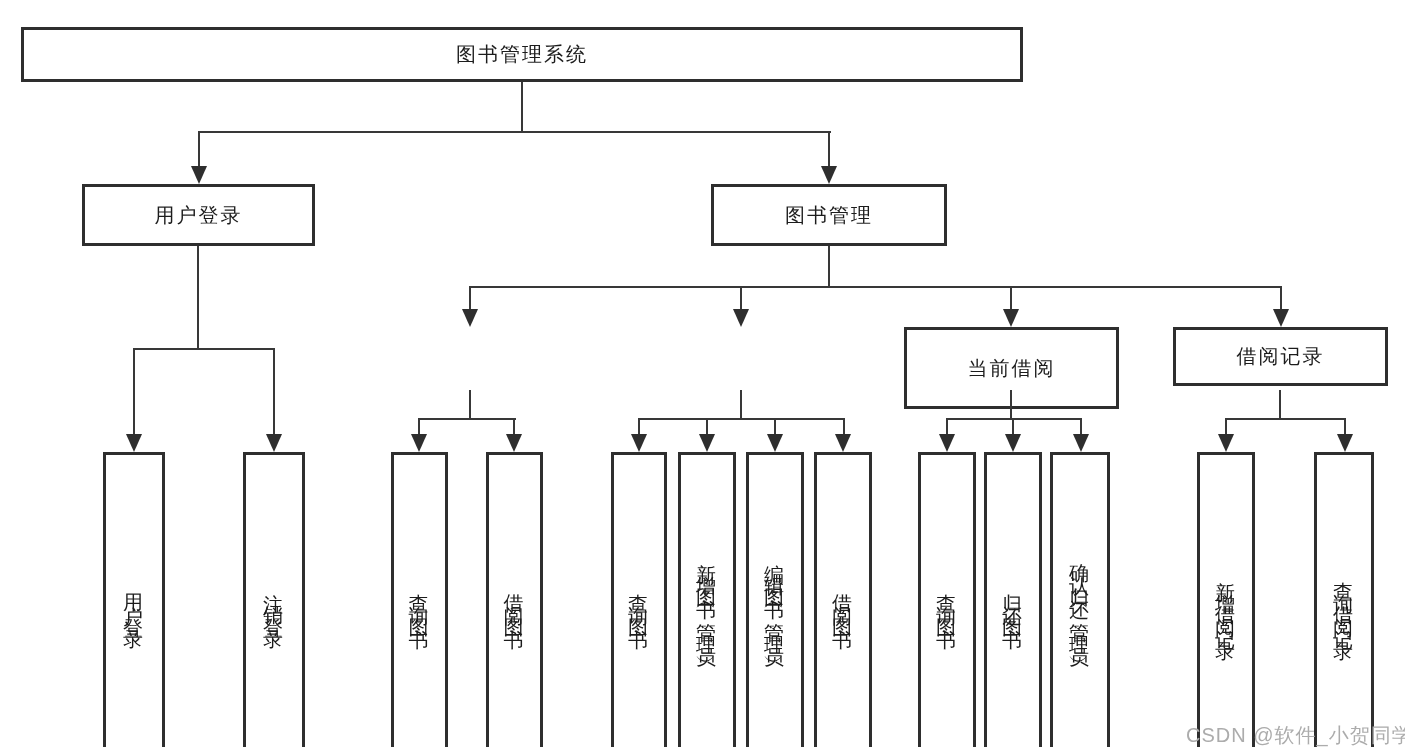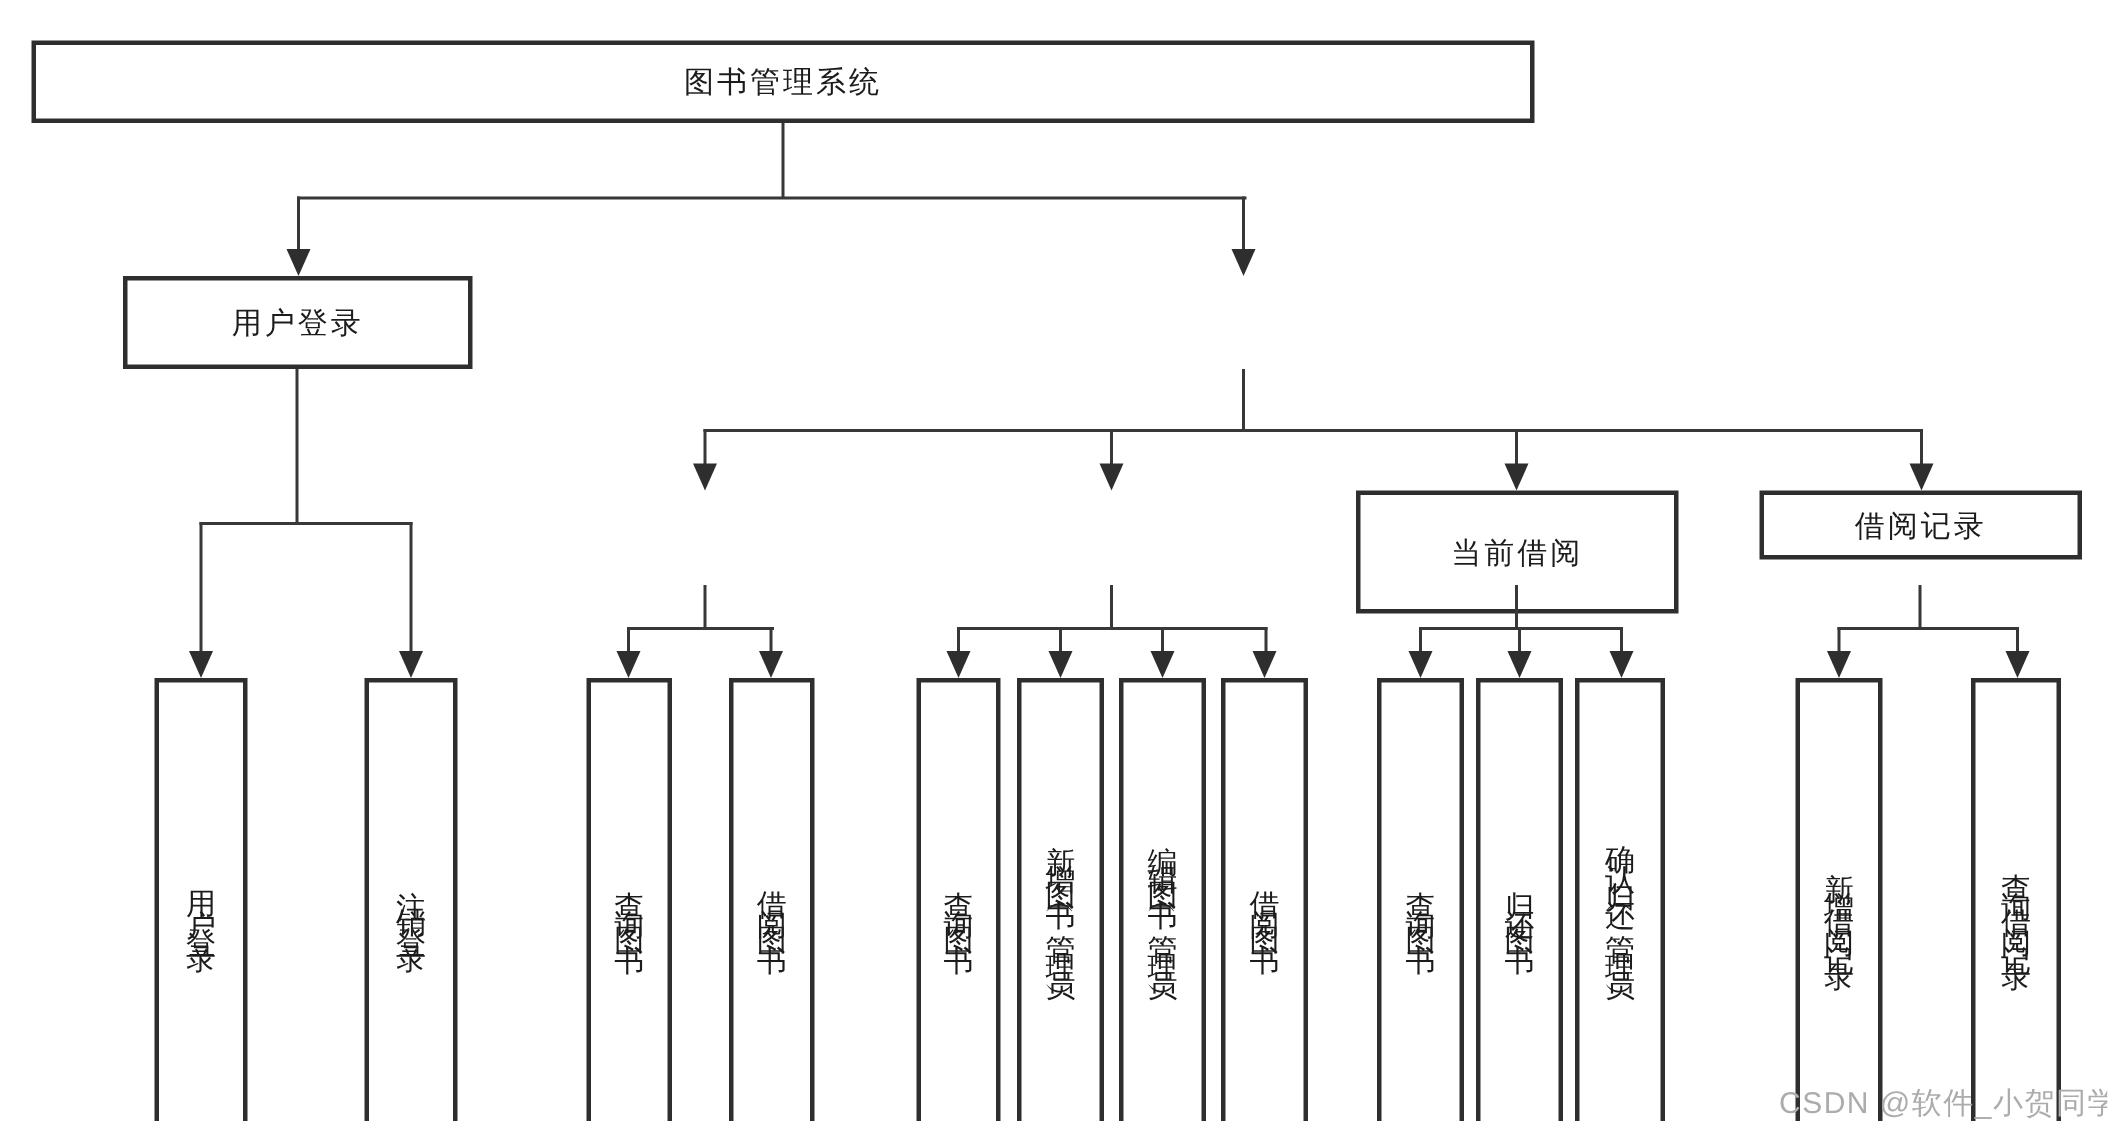--- a/index.html
+++ b/index.html
@@ -35,41 +35,42 @@
   <div class="node" style="left:21px;top:13px;width:1002px;height:55px;">图书管理系统</div>
 
   <div class="ln" style="left:521px;top:68px;width:2px;height:50px;"></div>
   <div class="ln" style="left:198px;top:117px;width:633px;height:2px;"></div>
   <div class="ln" style="left:198px;top:117px;width:2px;height:38px;"></div>
   <div class="ln" style="left:828px;top:117px;width:2px;height:38px;"></div>
   <div class="arrow" style="left:191px;top:152px;"></div>
   <div class="arrow" style="left:821px;top:152px;"></div>
 
   <div class="node" style="left:82px;top:170px;width:233px;height:62px;">用户登录</div>
+  <div class="node" style="left:711px;top:170px;width:236px;height:62px;">图书管理</div>
 
   <div class="ln" style="left:197px;top:232px;width:2px;height:104px;"></div>
   <div class="ln" style="left:133px;top:334px;width:142px;height:2px;"></div>
   <div class="ln" style="left:133px;top:334px;width:2px;height:88px;"></div>
   <div class="ln" style="left:273px;top:334px;width:2px;height:88px;"></div>
   <div class="arrow" style="left:126px;top:420px;"></div>
   <div class="arrow" style="left:266px;top:420px;"></div>
 
   <div class="ln" style="left:828px;top:232px;width:2px;height:42px;"></div>
   <div class="ln" style="left:469px;top:272px;width:813px;height:2px;"></div>
   <div class="ln" style="left:469px;top:272px;width:2px;height:25px;"></div>
   <div class="ln" style="left:740px;top:272px;width:2px;height:25px;"></div>
   <div class="ln" style="left:1010px;top:272px;width:2px;height:25px;"></div>
   <div class="ln" style="left:1280px;top:272px;width:2px;height:25px;"></div>
   <div class="arrow" style="left:462px;top:295px;"></div>
   <div class="arrow" style="left:733px;top:295px;"></div>
   <div class="arrow" style="left:1003px;top:295px;"></div>
   <div class="arrow" style="left:1273px;top:295px;"></div>
 
   <div class="node" style="left:904px;top:313px;width:215px;height:82px;text-align:right;">当前借阅</div>
-  <div class="node" style="left:1173px;top:313px;width:215px;height:46px;">借阅记录</div>
+  <div class="node" style="left:1173px;top:313px;width:215px;height:59px;">借阅记录</div>
 
   <div class="ln" style="left:469px;top:376px;width:2px;height:30px;"></div>
   <div class="ln" style="left:418px;top:404px;width:98px;height:2px;"></div>
   <div class="ln" style="left:418px;top:404px;width:2px;height:18px;"></div>
   <div class="ln" style="left:513px;top:404px;width:2px;height:18px;"></div>
   <div class="arrow" style="left:411px;top:420px;"></div>
   <div class="arrow" style="left:506px;top:420px;"></div>
 
   <div class="ln" style="left:740px;top:376px;width:2px;height:30px;"></div>
   <div class="ln" style="left:638px;top:404px;width:207px;height:2px;"></div>

